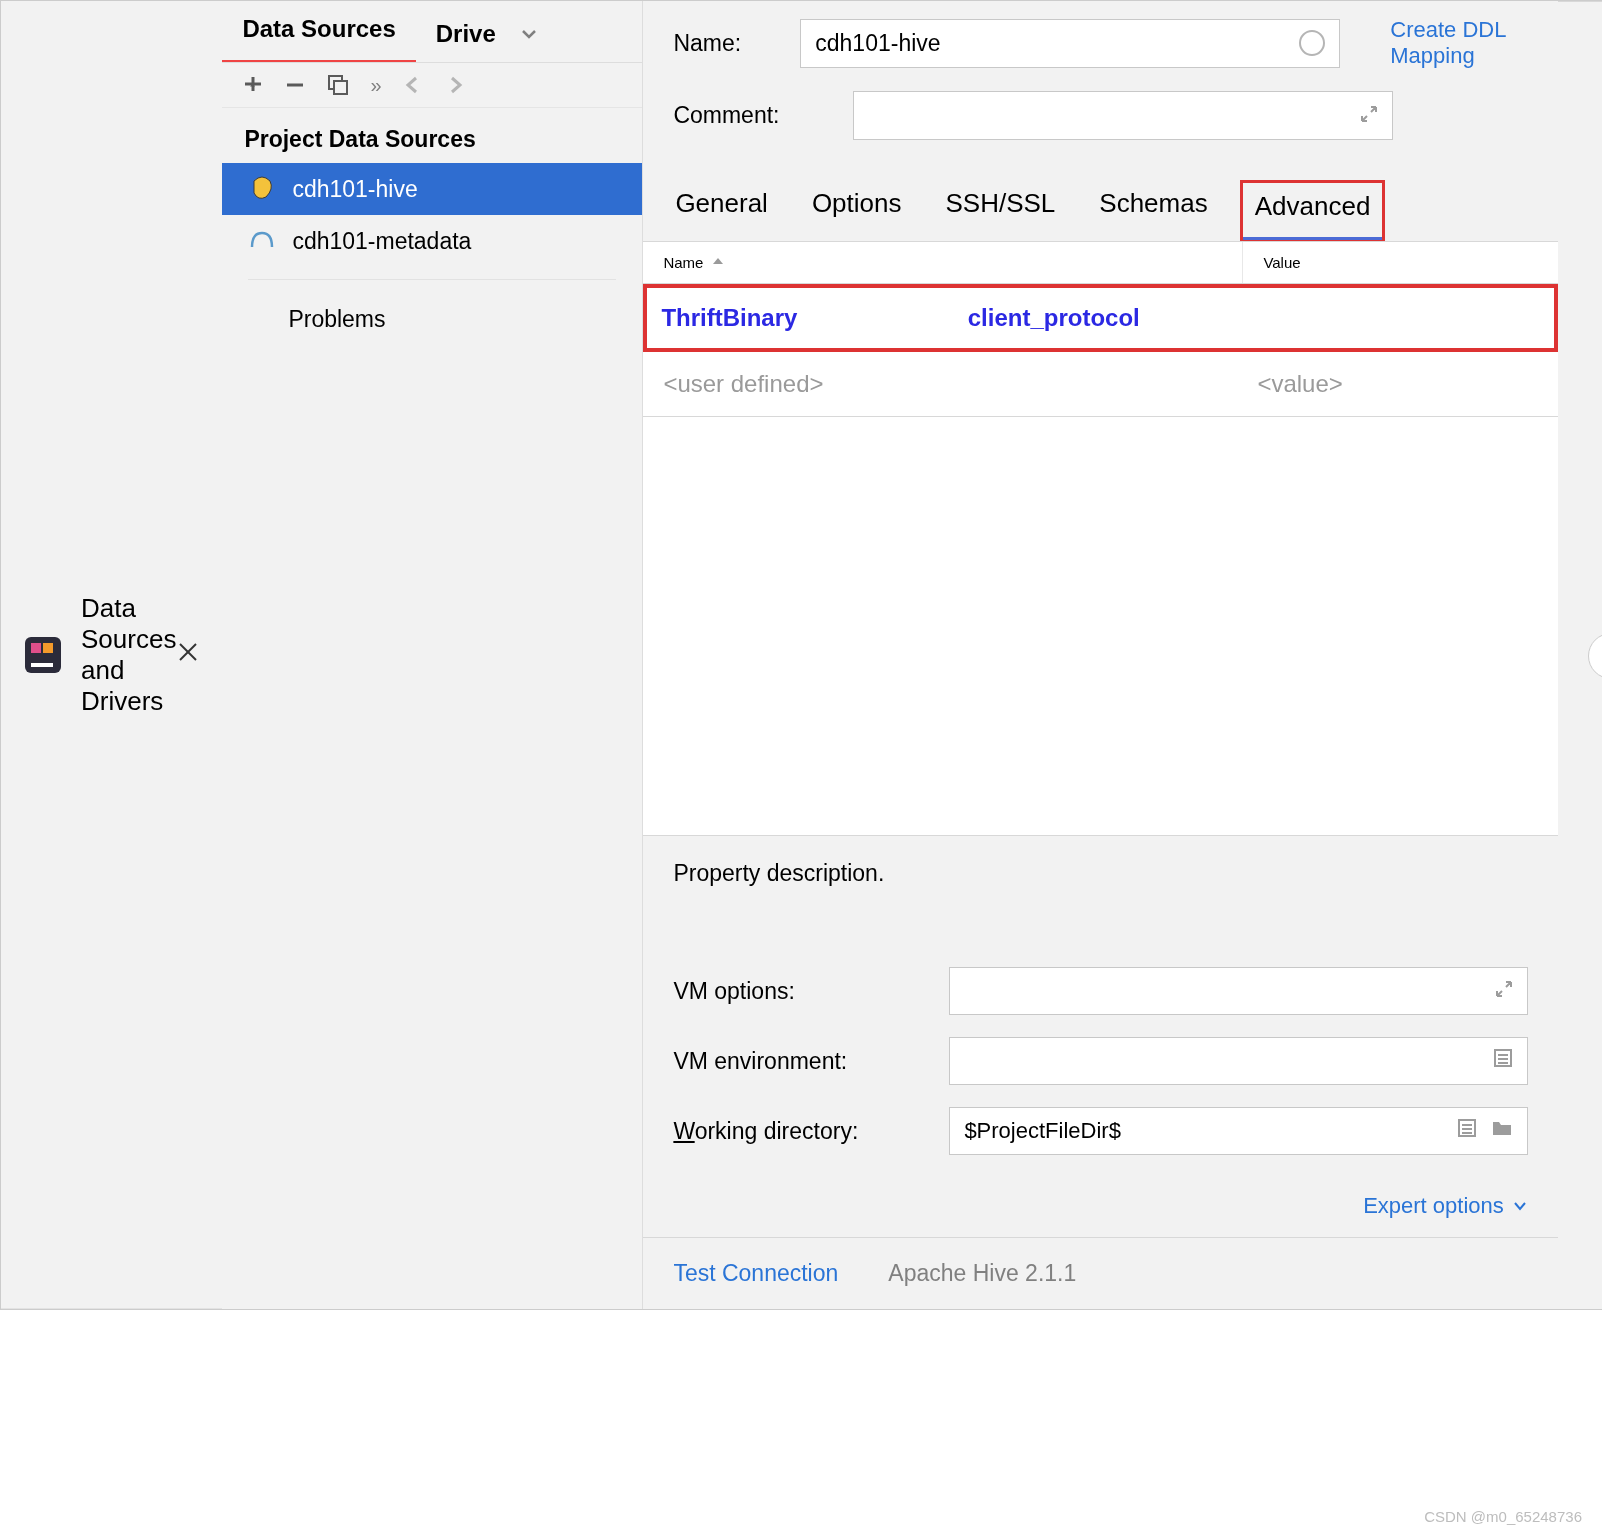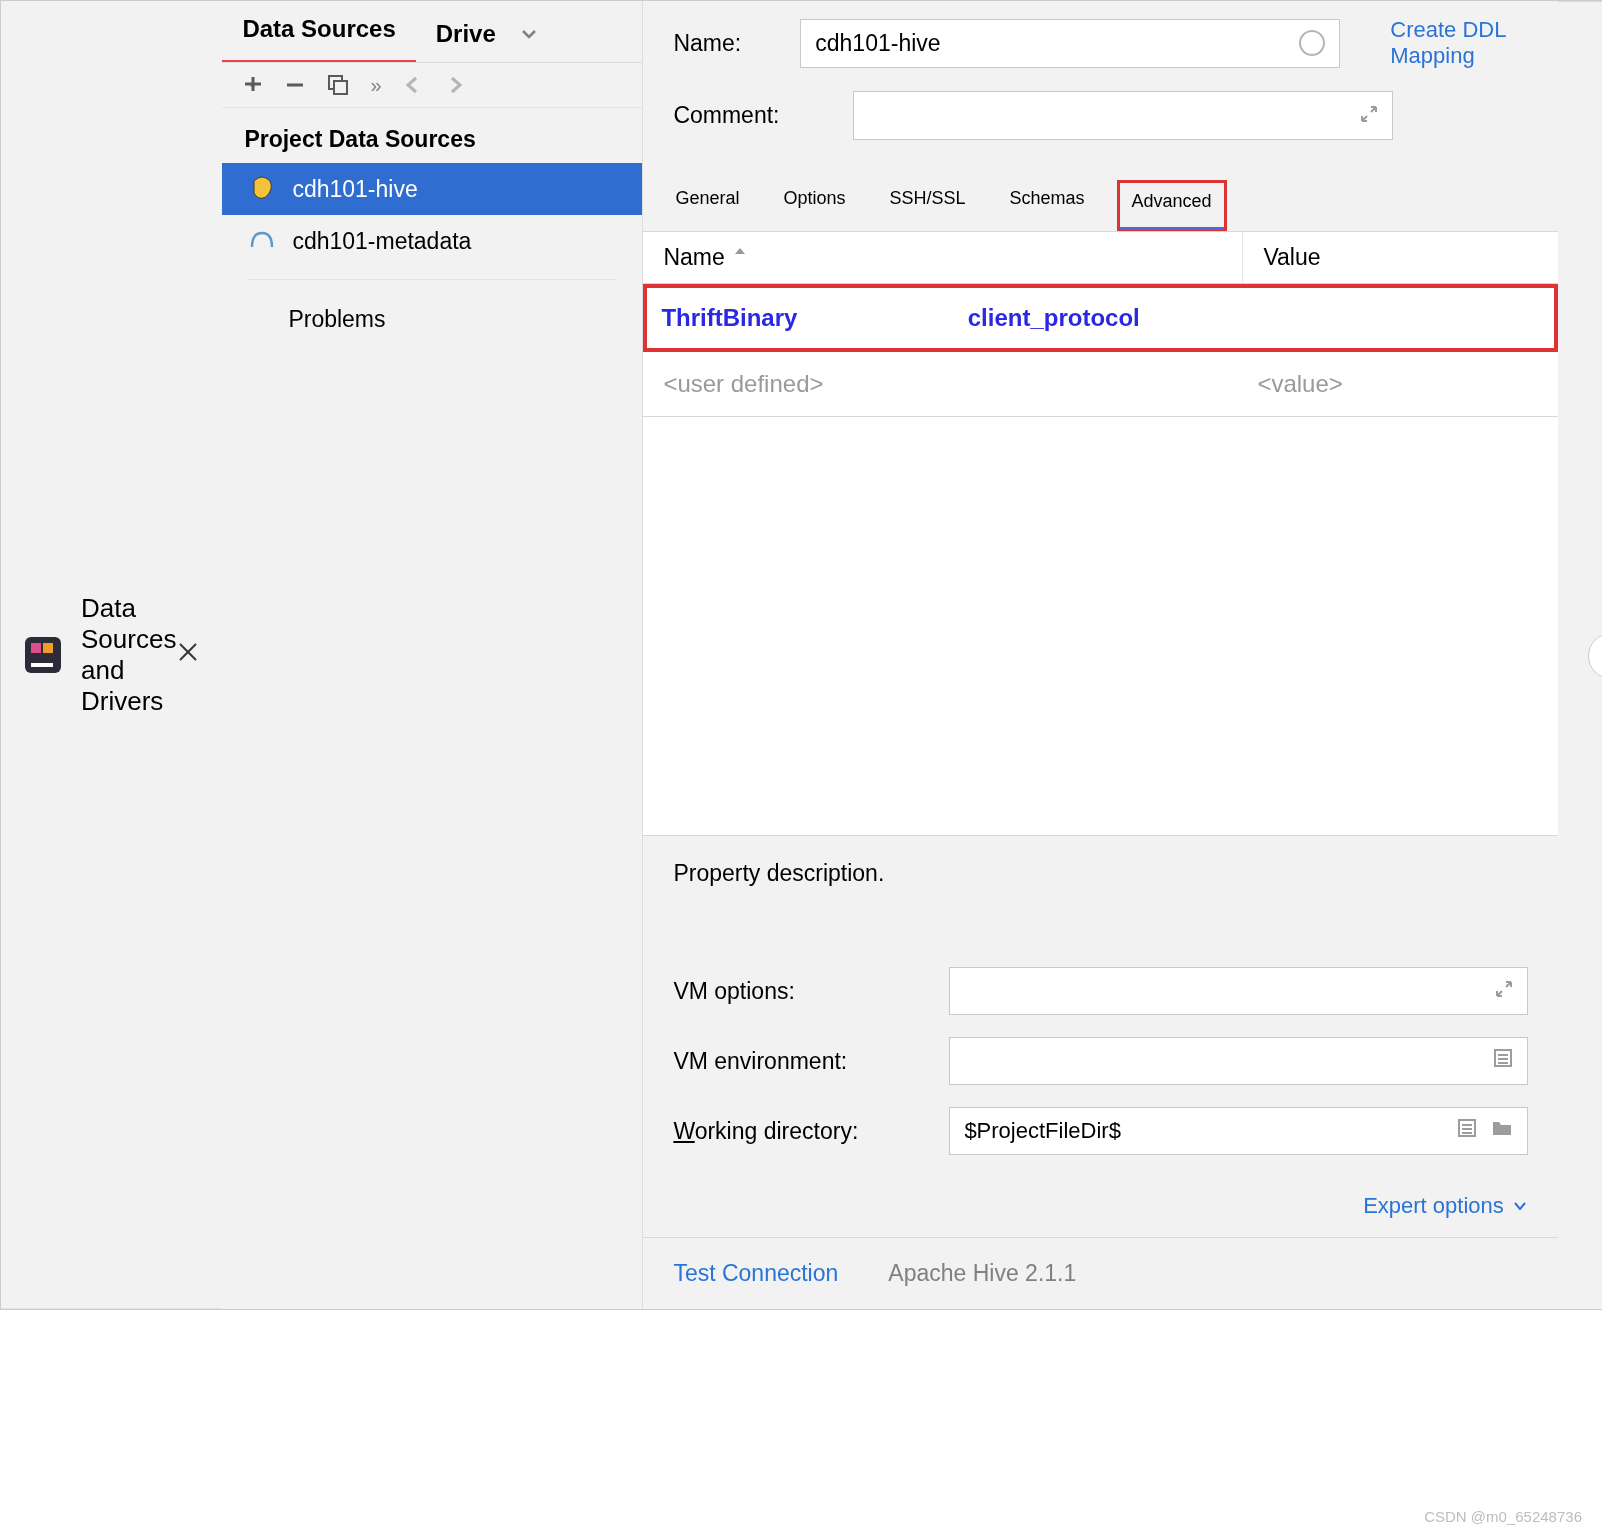--- a/index.html
+++ b/index.html
@@ -26,26 +26,26 @@
   .problems { padding:14px 26px 14px 66px; font-size:23px; }
   .main { flex:1; display:flex; flex-direction:column; border-left:1px solid #ddd; background:#f2f2f2; min-width:0; }
   .form-row { display:flex; align-items:center; padding:16px 30px 6px; gap:20px; }
   .form-label { width:160px; font-size:23px; }
   .text-input { background:#fff; border:1px solid #c8c8c8; padding:10px 14px; font-size:23px; flex:1; display:flex; align-items:center; justify-content:space-between; min-height:48px; }
   .text-input.short { width:540px; flex:0 0 auto; }
   .color-circle { width:26px; height:26px; border:2px solid #b5b5b5; border-radius:50%; }
   .expand-icon { color:#9c9c9c; }
   .link { color:#2a74d6; font-size:22px; cursor:default; }
   .sub-tabs { display:flex; gap:20px; padding:18px 20px 0 20px; border-bottom:1px solid #d8d8d8; margin-top:16px; }
-  .sub-tab { padding:8px 12px 16px; font-size:18px; }
+  .sub-tab { padding:8px 12px 16px; font-size:26px; }
   .sub-tab.active { border:3px solid #d33; border-bottom:3px solid #d33; position:relative; }
   .sub-tab.active::after { content:""; position:absolute; left:0; right:0; bottom:-2px; height:3px; background:#4c6bd6; }
   .table { background:#fff; border-bottom:1px solid #d8d8d8; }
   .thead { display:flex; border-bottom:1px solid #d8d8d8; }
-  .th { padding:12px 20px; font-size:23px; display:flex; align-items:flex-start; gap:8px; }
+  .th { padding:12px 20px; font-size:15px; display:flex; align-items:flex-start; gap:8px; }
   .th.name { flex:0 0 600px; border-right:1px solid #e8e8e8; }
   .th.value { flex:1; }
   .trow { display:flex; }
   .trow.highlight { border:4px solid #d33; }
   .td { padding:16px 14px; font-size:24px; font-weight:700; color:#2b28e3; }
   .td.name { flex:0 0 600px; }
   .td.value { flex:1; }
   .td.mutedName { font-size:24px; font-weight:400; color:#9a9a9a; padding:18px 20px; flex:0 0 600px; }
   .td.mutedVal { font-size:24px; font-weight:400; color:#9a9a9a; padding:18px 14px; flex:1; }
   .table-empty { background:#fff; flex:1; }

